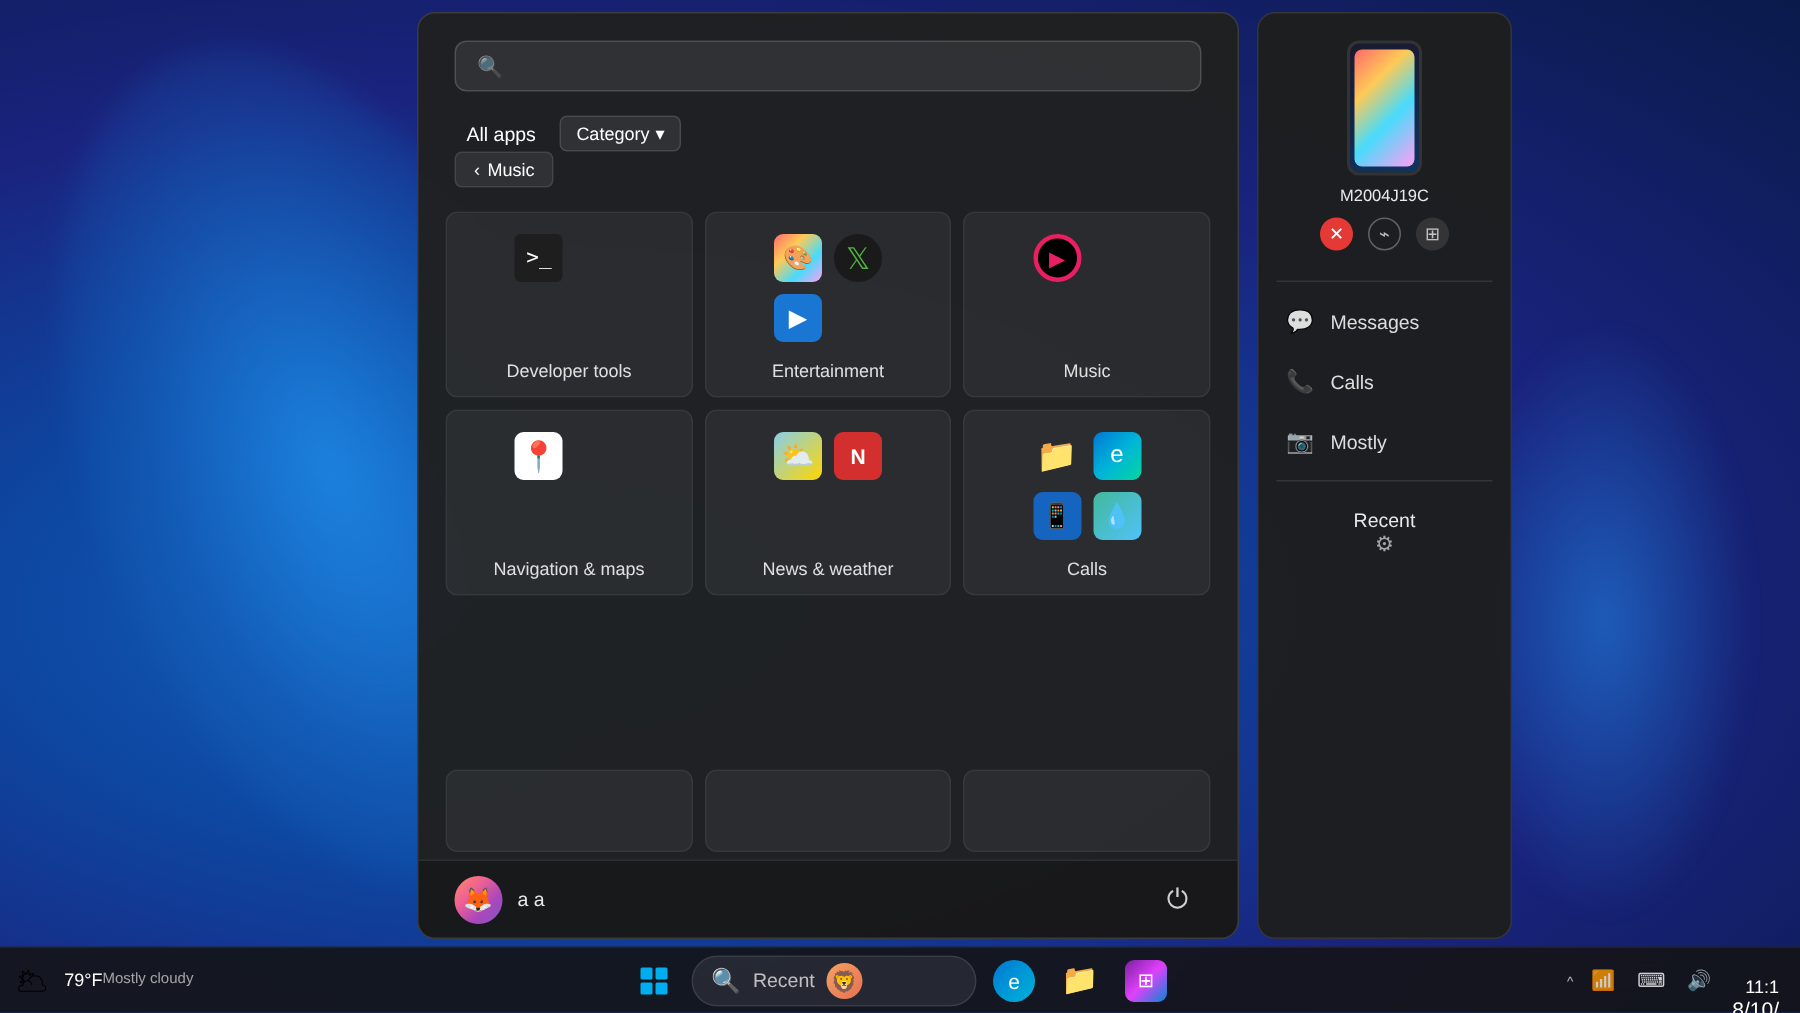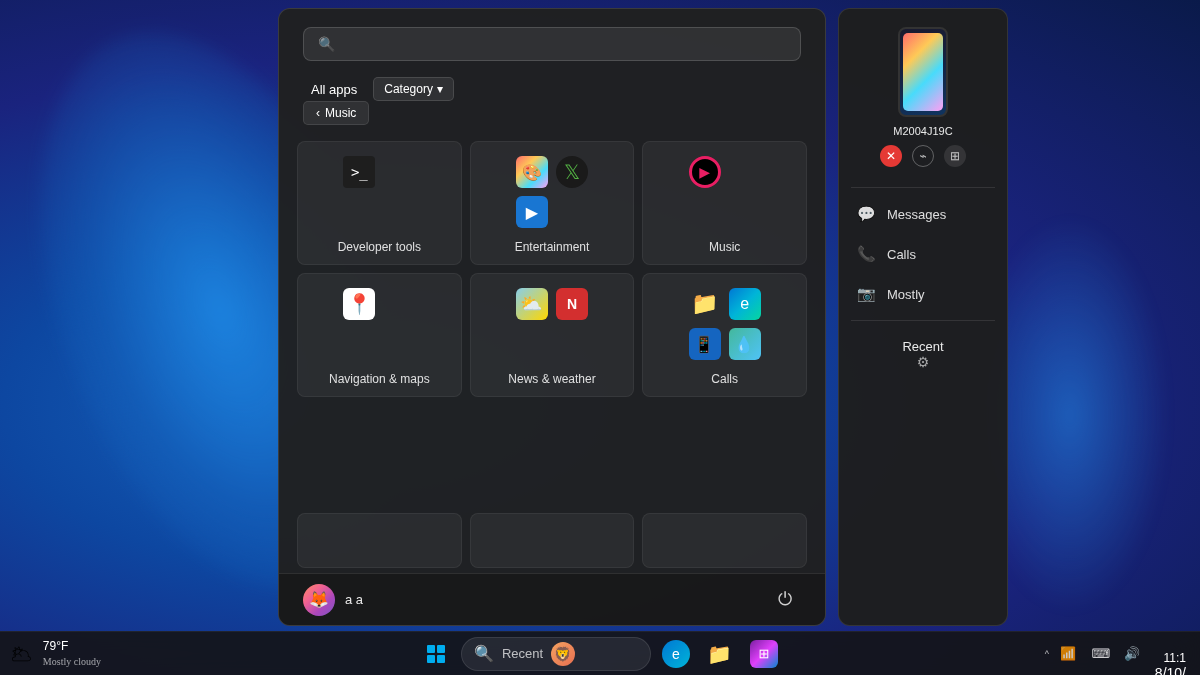--- a/index.html
+++ b/index.html
@@ -369,31 +369,30 @@
       border-top: 1px solid rgba(255,255,255,0.06);
     }
     .taskbar-left {
       display: flex;
       align-items: center;
       gap: 6px;
       min-width: 120px;
     }
     .weather-info {
       display: flex;
-      flex-direction: column;
+      flex-direction: row;
       line-height: 1.3;
     }
     .weather-temp {
       color: #fff;
       font-size: 12px;
     }
     .weather-desc {
       color: rgba(255,255,255,0.6);
       font-size: 10px;
-      font-family: Liberation Serif, serif;
     }
     .weather-icon {
       font-size: 18px;
       margin-right: 4px;
     }
 
     .taskbar-center {
       display: flex;
       align-items: center;
       gap: 6px;

